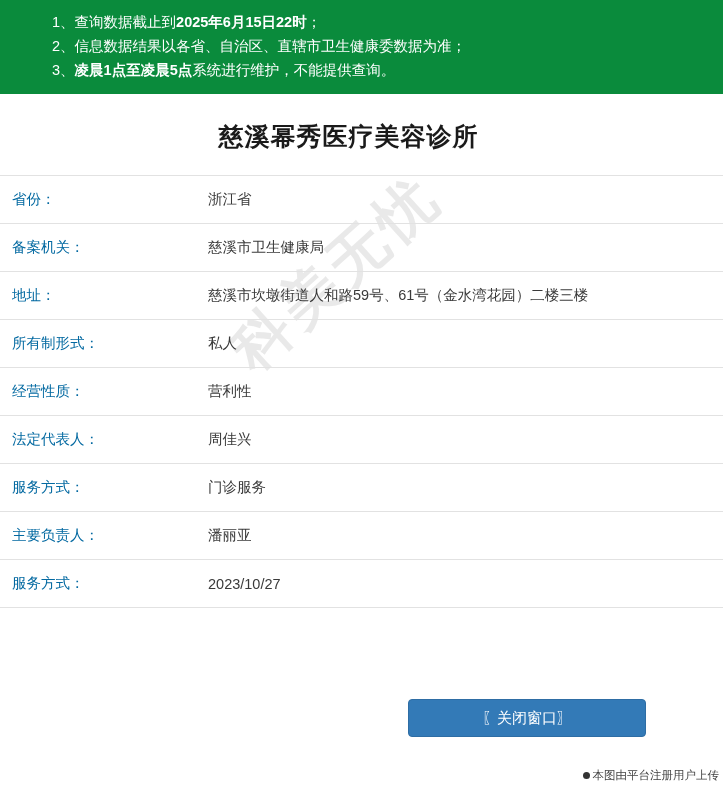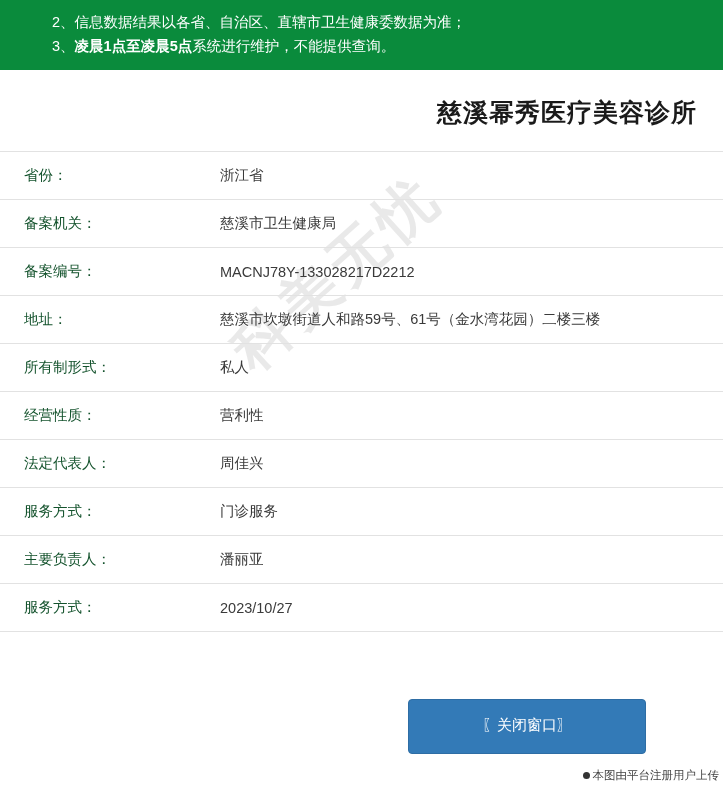--- a/index.html
+++ b/index.html
@@ -31,21 +31,21 @@
   .notice-line .num {
     display: inline-block;
   }
   .notice strong {
     font-weight: bold;
   }
 
   
   .title-wrap {
     padding: 26px 26px 22px 0;
-    text-align: right;
+    text-align: center;
   }
   .title {
     font-size: 25px;
     font-weight: bold;
     color: #1a1a1a;
     letter-spacing: 1px;
   }
 
   
   .info-table {
@@ -61,22 +61,22 @@
     border-bottom: 1px solid #e2e2e2;
   }
   .info-table td {
     padding: 14px 0 14px 0;
     font-size: 14.5px;
     color: #444;
     vertical-align: middle;
   }
   .info-table td.label {
     width: 196px;
-    padding-left: 24px;
-    color: #14532d;
+    padding-left: 12px;
+    color: #0369a1;
   }
   .info-table td.value {
     color: #3a3a3a;
   }
 
   
   .watermark {
     position: absolute;
     left: 215px;
     top: 330px;
@@ -97,27 +97,27 @@
     left: 0;
     right: 0;
     bottom: 0;
     height: 110px;
   }
   .close-btn {
     position: absolute;
     left: 408px;
     top: 22px;
     width: 238px;
-    height: 55px;
+    height: 38px;
     background: #337ab7;
     border: 1px solid #2e6da4;
     border-radius: 4px;
     color: #ffffff;
     font-size: 15px;
-    font-family: Liberation Mono, monospace;
+    font-family: Liberation Serif, serif;
     cursor: pointer;
     line-height: 36px;
     text-align: center;
     padding: 0;
   }
   .upload-note {
     position: absolute;
     right: 4px;
     bottom: 4px;
     font-size: 11.5px;
@@ -132,20 +132,23 @@
     background: #333;
     margin-right: 3px;
     vertical-align: middle;
   }
 </style>
 </head>
 <body>
 
 <div class="notice">
   <div class="notice-line">
+    <span class="num">1、</span><span>查询数据截止到</span><strong>2025年6月15日22时</strong><span>；</span>
+  </div>
+  <div class="notice-line">
     <span class="num">2、</span><span>信息数据结果以各省、自治区、直辖市卫生健康委数据为准；</span>
   </div>
   <div class="notice-line">
     <span class="num">3、</span><strong>凌晨1点至凌晨5点</strong><span>系统进行维护，不能提供查询。</span>
   </div>
 </div>
 
 <div class="title-wrap">
   <span class="title">慈溪幂秀医疗美容诊所</span>
 </div>
@@ -154,24 +157,20 @@
 
 <table class="info-table">
   <tbody>
     <tr>
       <td class="label">省份：</td>
       <td class="value">浙江省</td>
     </tr>
     <tr>
       <td class="label">备案机关：</td>
       <td class="value">慈溪市卫生健康局</td>
-    </tr>
-    <tr>
-      <td class="label">备案编号：</td>
-      <td class="value">MACNJ78Y-133028217D2212</td>
     </tr>
     <tr>
       <td class="label">地址：</td>
       <td class="value">慈溪市坎墩街道人和路59号、61号（金水湾花园）二楼三楼</td>
     </tr>
     <tr>
       <td class="label">所有制形式：</td>
       <td class="value">私人</td>
     </tr>
     <tr>

